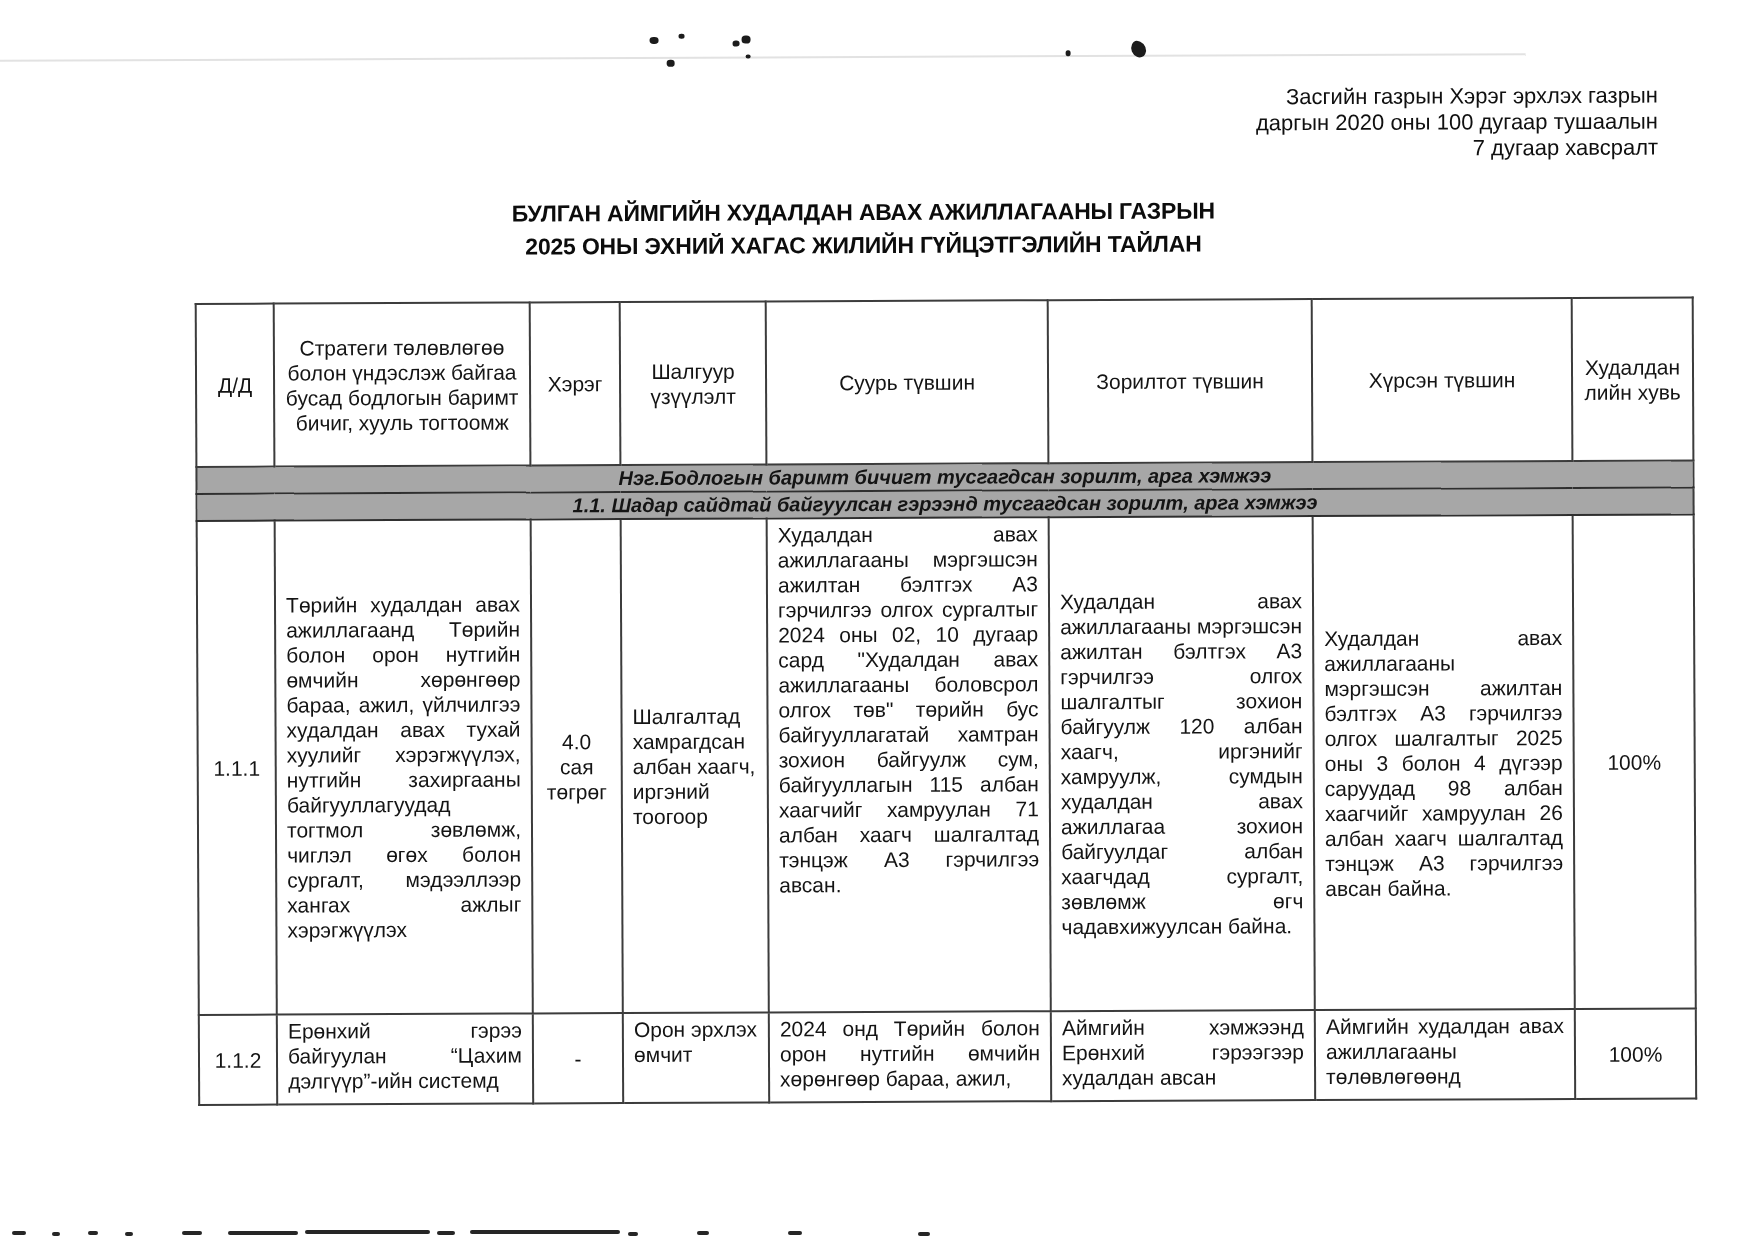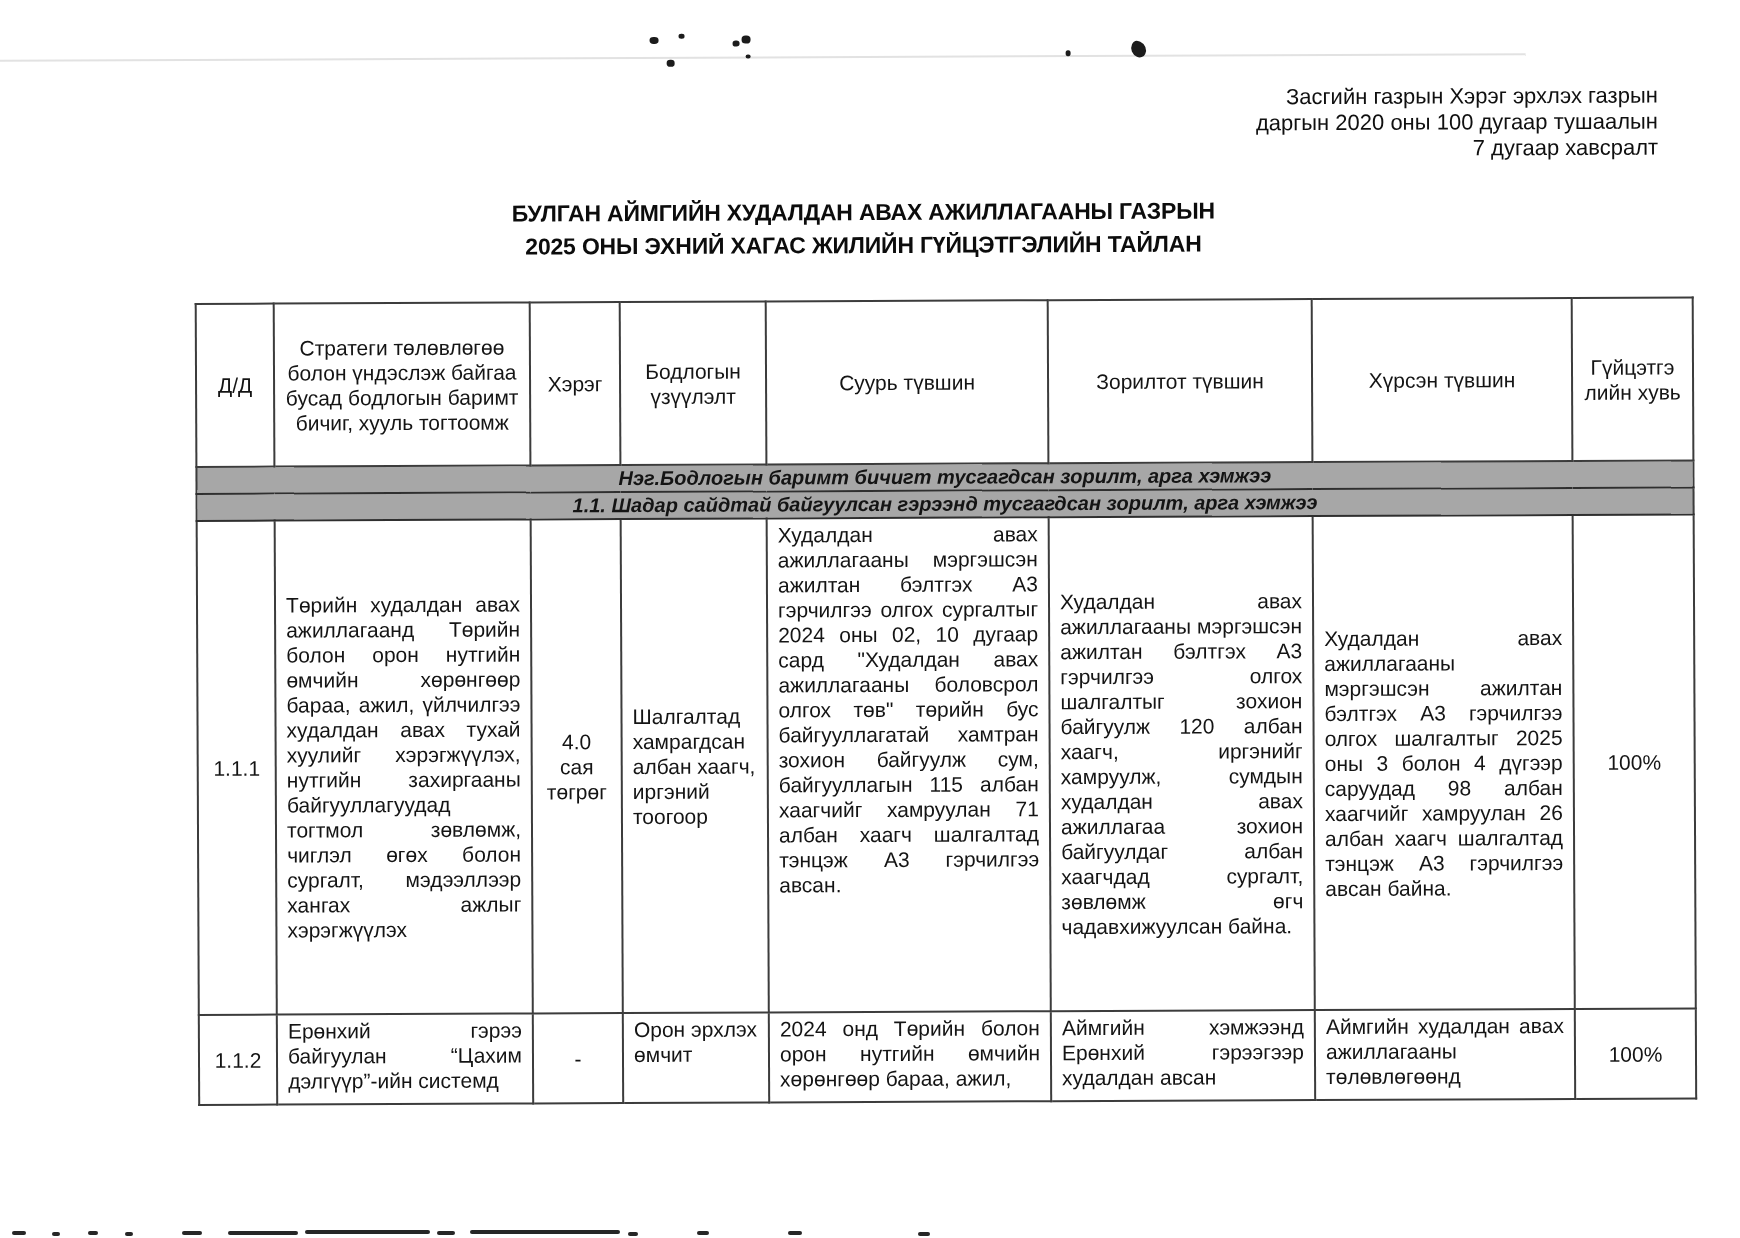--- a/index.html
+++ b/index.html
@@ -87,25 +87,25 @@
         <col style="width:282px">
           <col style="width:264px">
           <col style="width:260px">
           <col style="width:121px">
       </colgroup>
       <thead>
         <tr>
           <th>Д/Д</th>
           <th>Стратеги төлөвлөгөө болон үндэслэж байгаа бусад бодлогын баримт бичиг, хууль тогтоомж</th>
           <th>Хэрэг</th>
-          <th>Бодлогын үзүүлэлт</th>
+          <th>Шалгуур үзүүлэлт</th>
           <th>Суурь түвшин</th>
           <th>Зорилтот түвшин</th>
           <th>Хүрсэн түвшин</th>
-          <th>Гүйцэтгэ лийн хувь</th>
+          <th>Худалдан лийн хувь</th>
         </tr>
       </thead>
       <tbody>
         <tr class="section">
           <td colspan="8">Нэг.Бодлогын баримт бичигт тусгагдсан зорилт, арга хэмжээ</td>
         </tr>
         <tr class="section">
           <td colspan="8">1.1. Шадар сайдтай байгуулсан гэрээнд тусгагдсан зорилт, арга хэмжээ</td>
         </tr>
 

